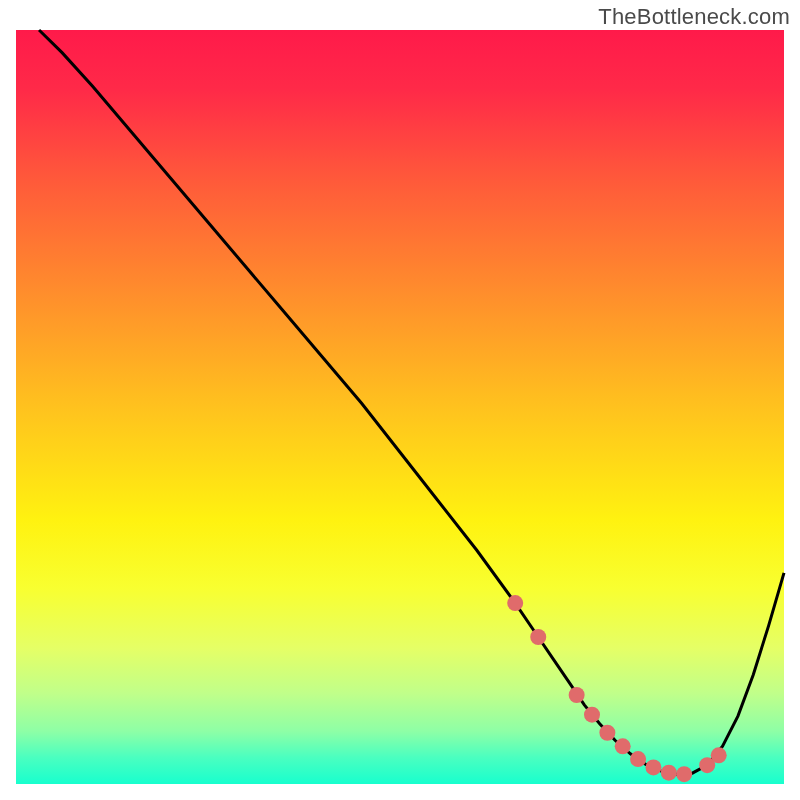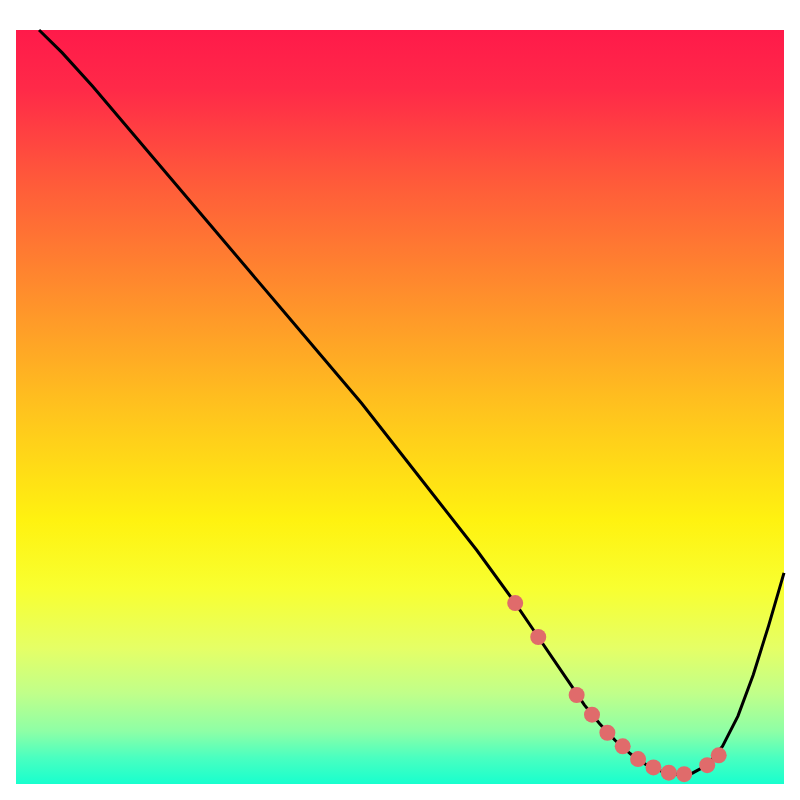--- a/index.html
+++ b/index.html
@@ -27,20 +27,21 @@
     letter-spacing: 0.2px;
   }
   svg {
     display: block;
   }
 </style>
 </head>
 <body>
 
 <div class="chart-container">
+  <div class="watermark">TheBottleneck.com</div>
   <svg id="chart-svg" width="800" height="800" viewBox="0 0 800 800">
     <defs>
       <linearGradient id="bg-grad" x1="0" y1="0" x2="0" y2="1">
           <stop offset="0%" stop-color="#ff1a4a"></stop>
           <stop offset="8%" stop-color="#ff2a48"></stop>
           <stop offset="20%" stop-color="#ff5a3a"></stop>
           <stop offset="35%" stop-color="#ff8e2c"></stop>
           <stop offset="50%" stop-color="#ffc21e"></stop>
           <stop offset="65%" stop-color="#fff210"></stop>
           <stop offset="74%" stop-color="#f8ff30"></stop>

